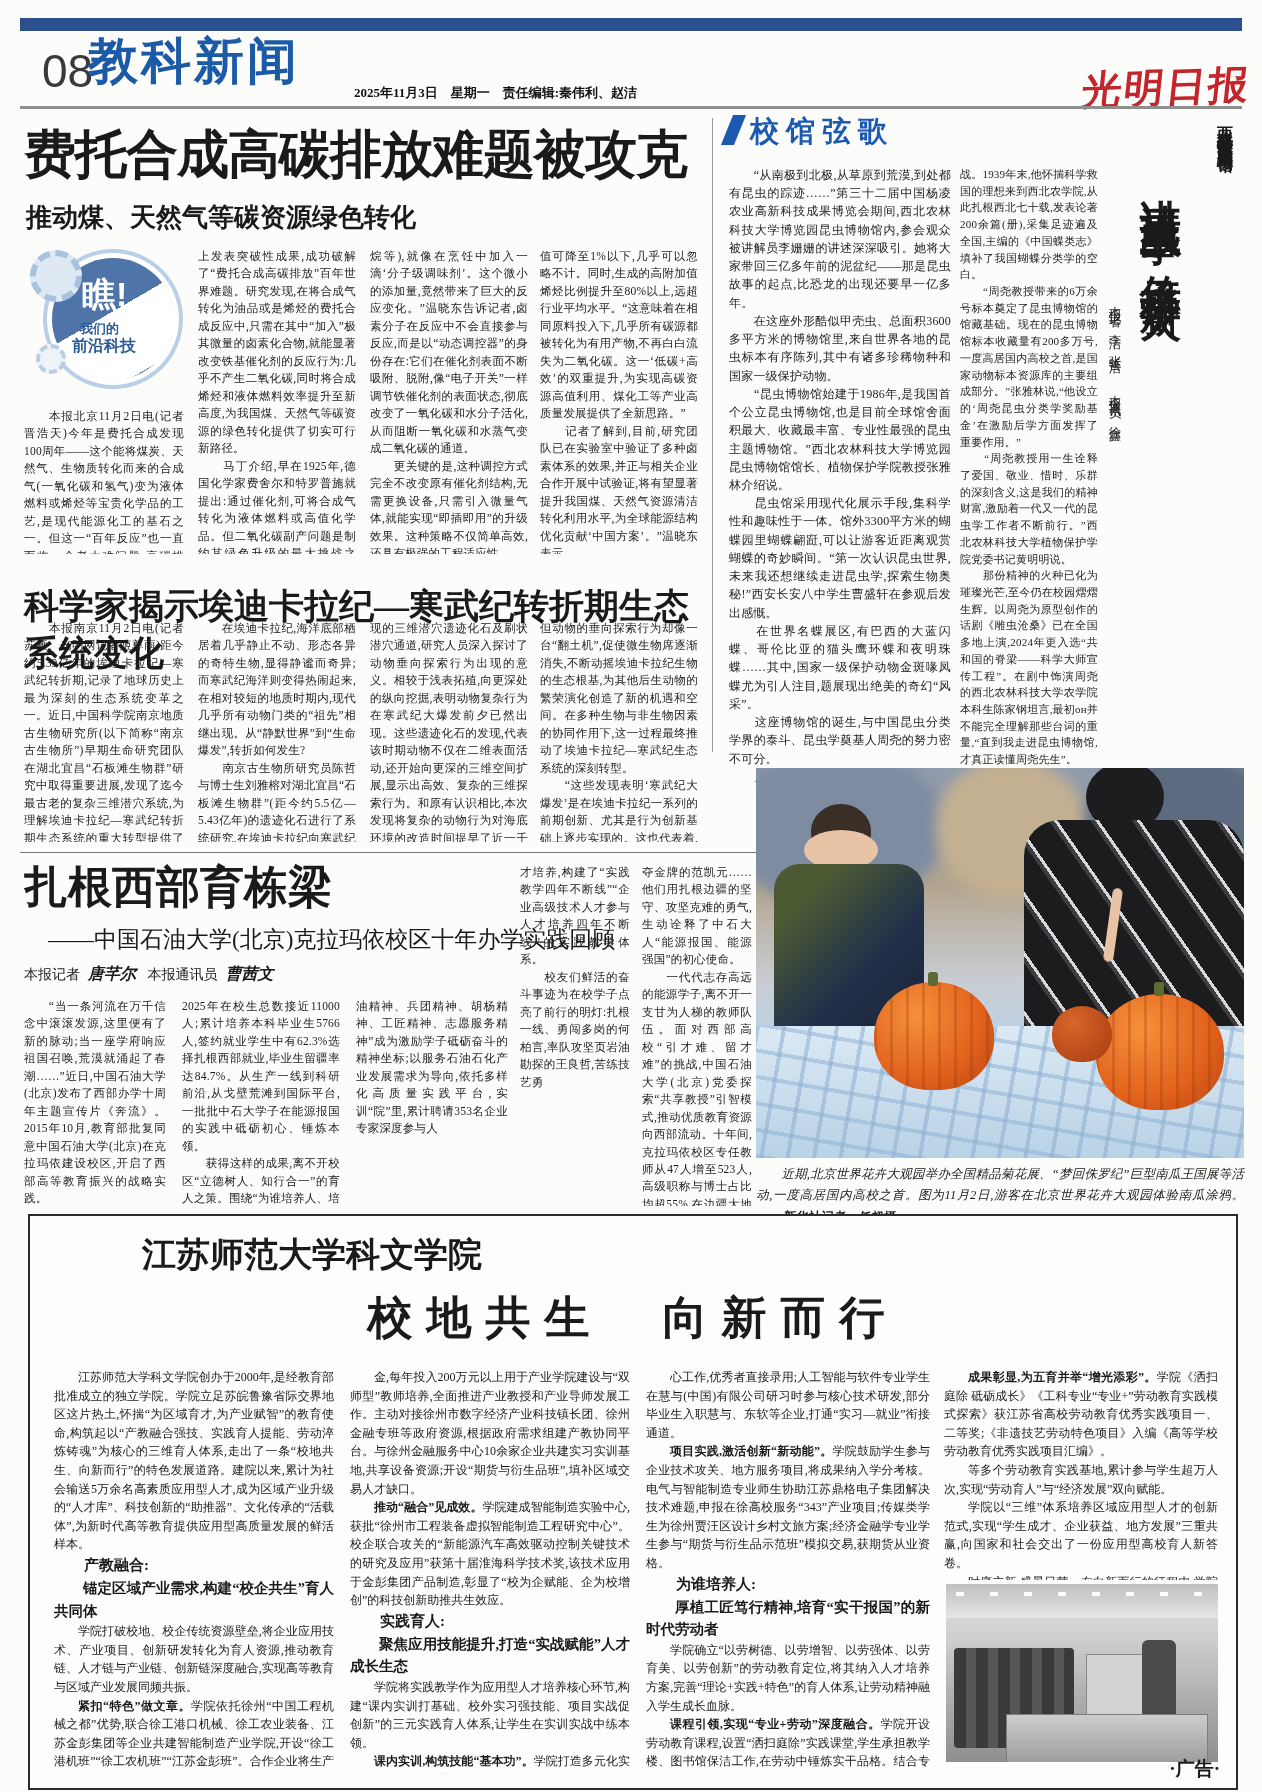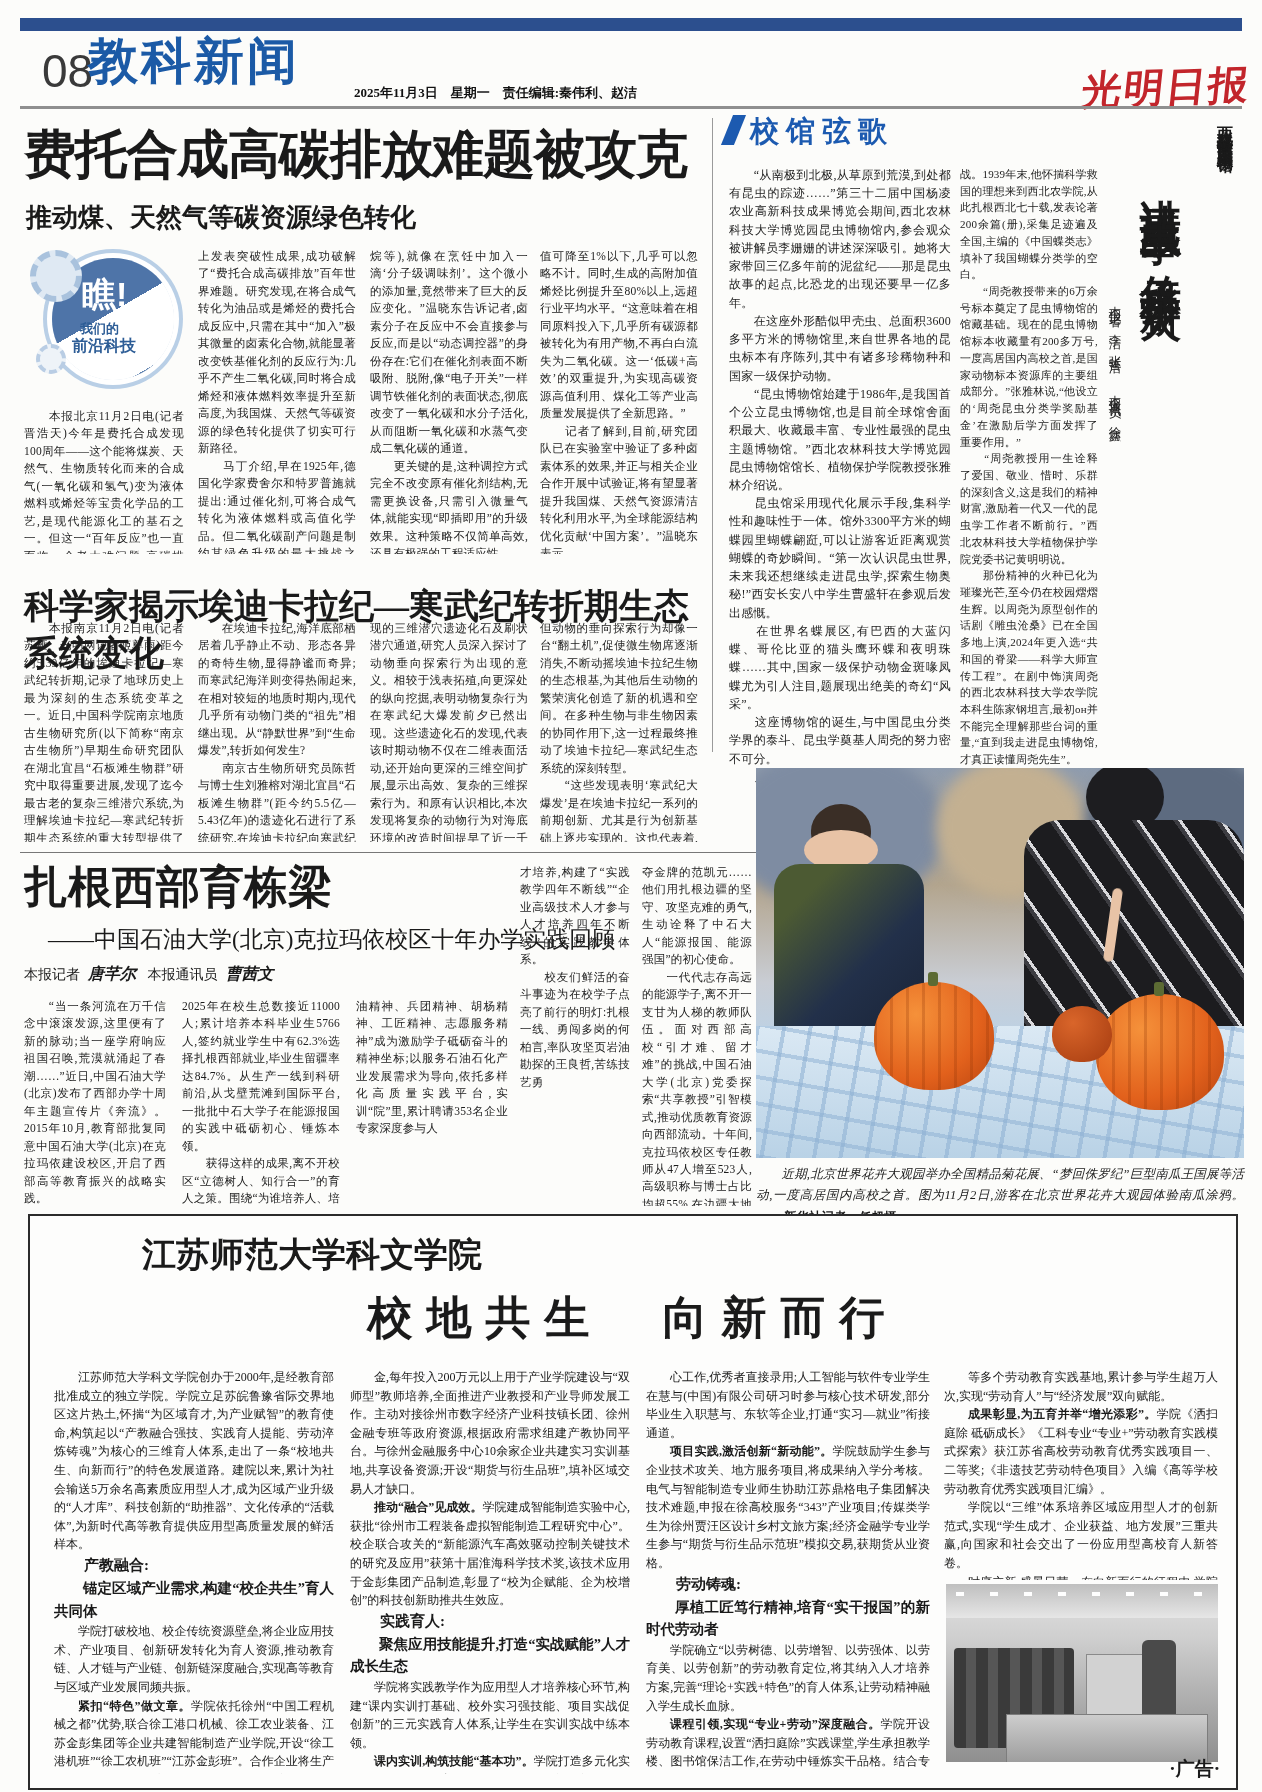--- a/index.html
+++ b/index.html
@@ -212,30 +212,30 @@
       <p class="adh1">实践育人:</p>
       <p class="adh2">聚焦应用技能提升,打造“实战赋能”人才成长生态</p>
       <p>学院将实践教学作为应用型人才培养核心环节,构建“课内实训打基础、校外实习强技能、项目实战促创新”的三元实践育人体系,让学生在实训实战中练本领。</p>
       <p><b>课内实训,构筑技能“基本功”。</b><span>学院打造多元化实训平台,与东软教育集团共建人工智能实验室,引入企业真实测试项目,学生完成项目可获实践学分;建设文创设计实验室,支持学生开展徐州非遗文创、马庄等乡村文旅宣传设计实践,活化传承地方文化。</span></p>
 
     </div>
 
     <div class="adcol" style="left:616px;width:284px;">
       <p>心工作,优秀者直接录用;人工智能与软件专业学生在慧与(中国)有限公司研习时参与核心技术研发,部分毕业生入职慧与、东软等企业,打通“实习—就业”衔接通道。</p>
       <p><b>项目实践,激活创新“新动能”。</b><span>学院鼓励学生参与企业技术攻关、地方服务项目,将成果纳入学分考核。电气与智能制造专业师生协助江苏鼎格电子集团解决技术难题,申报在徐高校服务“343”产业项目;传媒类学生为徐州贾汪区设计乡村文旅方案;经济金融学专业学生参与“期货与衍生品示范班”模拟交易,获期货从业资格。</span></p>
-      <p class="adh1">劳动铸魂:</p>
+      <p class="adh1">为谁培养人:</p>
       <p class="adh2">厚植工匠笃行精神,培育“实干报国”的新时代劳动者</p>
       <p>学院确立“以劳树德、以劳增智、以劳强体、以劳育美、以劳创新”的劳动教育定位,将其纳入人才培养方案,完善“理论+实践+特色”的育人体系,让劳动精神融入学生成长血脉。</p>
       <p><b>课程引领,实现“专业+劳动”深度融合。</b><span>学院开设劳动教育课程,设置“洒扫庭除”实践课堂,学生承担教学楼、图书馆保洁工作,在劳动中锤炼实干品格。结合专业开发“专业+劳动”课程,工科开展机械维修、软件调试实践,文科开展文案撰写、文化宣传服务,确保劳动教育与专业研习有机衔接。</span></p>
 
     </div>
 
     <div class="adcol" style="left:914px;width:274px;height:212px;">
+      <p><b>成果彰显,为五育并举“增光添彩”。</b><span>学院《洒扫庭除 砥砺成长》《工科专业“专业+”劳动教育实践模式探索》获江苏省高校劳动教育优秀实践项目一、二等奖;《非遗技艺劳动特色项目》入编《高等学校劳动教育优秀实践项目汇编》。</span></p>
       <p>等多个劳动教育实践基地,累计参与学生超万人次,实现“劳动育人”与“经济发展”双向赋能。</p>
-      <p><b>成果彰显,为五育并举“增光添彩”。</b><span>学院《洒扫庭除 砥砺成长》《工科专业“专业+”劳动教育实践模式探索》获江苏省高校劳动教育优秀实践项目一、二等奖;《非遗技艺劳动特色项目》入编《高等学校劳动教育优秀实践项目汇编》。</span></p>
       <p>学院以“三维”体系培养区域应用型人才的创新范式,实现“学生成才、企业获益、地方发展”三重共赢,向国家和社会交出了一份应用型高校育人新答卷。</p>
       <p>时序立新,盛景日荣。在向新而行的征程中,学院将奋楫扬帆再起航,以建设特色鲜明的高水平应用型本科院校为目标,勇担使命、锐意进取,不断深化应用型人才培养模式改革,奋力谱写砥砺奋进的“科文故事”,贡献赋能区域高质量发展的“科文力量”。</p>
 
     </div>
 
     <div class="adphoto">
       <div style="position:absolute;left:0;top:0;width:272px;height:34px;background:linear-gradient(180deg,#bfbfbf,#e6e6e6);"></div>
       <div style="position:absolute;left:10px;top:8px;width:250px;height:4px;background:repeating-linear-gradient(90deg,#fff 0 8px,rgba(0,0,0,0) 8px 34px);"></div>
       <div style="position:absolute;left:8px;top:64px;width:120px;height:100px;background:repeating-linear-gradient(90deg,#3a3a3a 0 12px,#565656 12px 22px);border-radius:4px;filter:blur(.4px);"></div>
       <div style="position:absolute;left:140px;top:70px;width:80px;height:60px;background:#d2d2d2;border:1px solid #8a8a8a;"></div>

